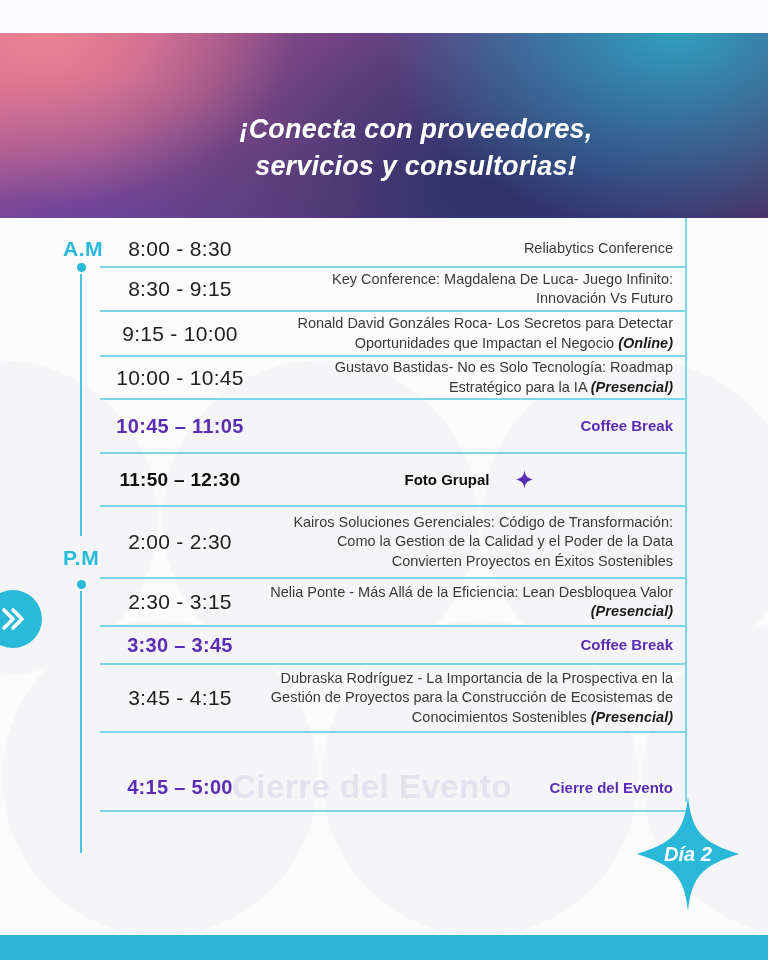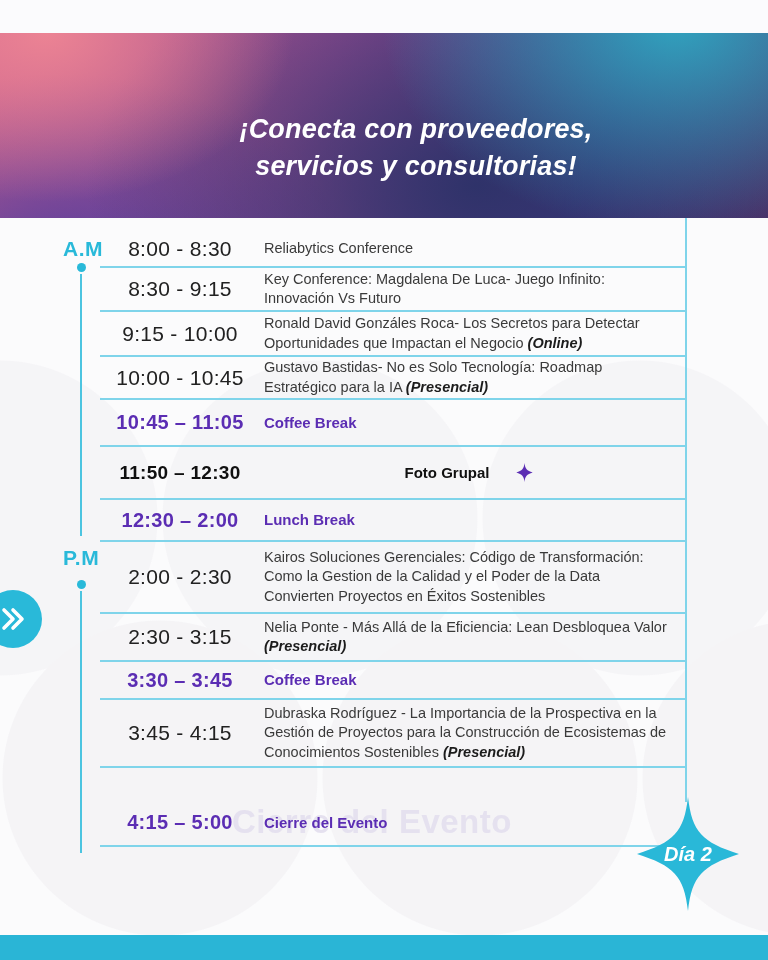--- a/index.html
+++ b/index.html
@@ -55,21 +55,21 @@
   .am-label{left:63px;top:237px;}
   .pm-label{left:63px;top:546px;}
   .tl-dot{position:absolute;width:9px;height:9px;border-radius:50%;background:var(--accent-cyan);}
   .am-dot{left:77px;top:263px;}
   .pm-dot{left:77px;top:580px;}
   .tl-line{position:absolute;width:2px;background:#4cc4e0;}
   .am-line{left:80px;top:274px;height:262px;}
   .pm-line{left:80px;top:591px;height:262px;}
   .right-vline{position:absolute;left:685px;top:218px;height:584px;width:2px;background:var(--separator-cyan);}
   
-  .table{position:absolute;left:100px;top:232px;width:587px;}
+  .table{position:absolute;left:100px;top:232px;width:587px;text-align:right;}
   .row{display:flex;align-items:stretch;border-bottom:2px solid var(--separator-cyan);}
   .time{
     width:160px;flex:0 0 160px;display:flex;align-items:center;justify-content:center;
     font-size:21px;color:var(--text-dark);letter-spacing:.3px;white-space:nowrap;
   }
   .desc{
     flex:1;display:flex;flex-direction:column;justify-content:center;
     font-size:14.5px;line-height:1.32;color:var(--text-body);
     padding:4px 14px 4px 4px;position:relative;
   }
@@ -141,41 +141,35 @@
       <div class="desc">
         <span class="txt">Ronald David Gonzáles Roca- Los Secretos para Detectar Oportunidades que Impactan el Negocio <em class="emph">(Online)</em></span>
       </div>
     </div>
     <div class="row normal" style="height: 43px;">
       <div class="time">10:00 - 10:45</div>
       <div class="desc">
         <span class="txt">Gustavo Bastidas- No es Solo Tecnología: Roadmap Estratégico para la IA <em class="emph">(Presencial)</em></span>
       </div>
     </div>
-    <div class="row break" style="height: 47px;">
+    <div class="row break" style="height: 54px;">
       <div class="time">10:45 – 11:05</div>
       <div class="desc">
         <span class="txt">Coffee Break</span>
       </div>
     </div>
     <div class="row foto" style="height: 53px;">
       <div class="time">11:50 – 12:30</div>
       <div class="desc">
         <span class="txt">Foto Grupal</span>
         <span class="sparkle">
           <svg width="17" height="19" viewBox="0 0 100 116">
             <path d="M50 0 C54 36 64 46 100 58 C64 70 54 80 50 116 C46 80 36 70 0 58 C36 46 46 36 50 0 Z" fill="#5b2db3"></path>
           </svg>
         </span>
-      </div>
-    </div>
-    <div class="row break" style="height: 42px;">
-      <div class="time">12:30 – 2:00</div>
-      <div class="desc">
-        <span class="txt">Lunch Break</span>
       </div>
     </div>
     <div class="row normal" style="height: 72px;">
       <div class="time">2:00 - 2:30</div>
       <div class="desc">
         <span class="txt">Kairos Soluciones Gerenciales: Código de Transformación: Como la Gestion de la Calidad y el Poder de la Data Convierten Proyectos en Éxitos Sostenibles</span>
       </div>
     </div>
     <div class="row normal" style="height: 48px;">
       <div class="time">2:30 - 3:15</div>

